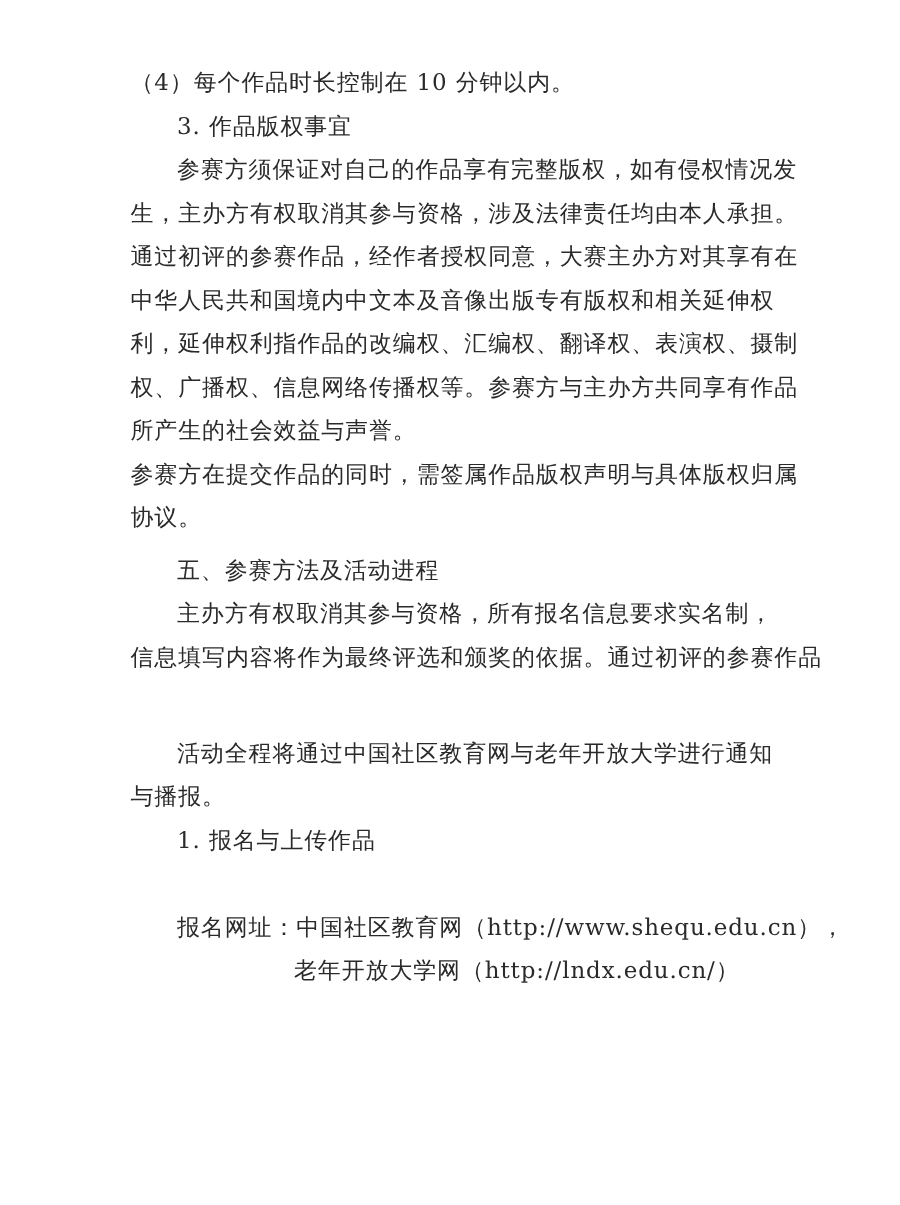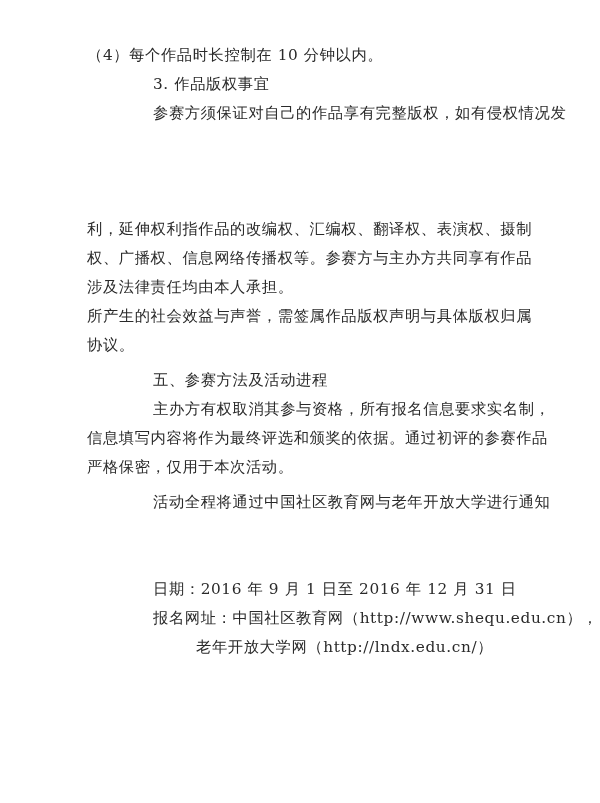--- a/index.html
+++ b/index.html
@@ -1,37 +1,40 @@
 <!DOCTYPE html>
 <html><head>
 <meta charset="utf-8">
 <style>
   html, body { margin: 0; padding: 0; background: #ffffff; }
   body { width: 600px; height: 803px; position: relative; overflow: hidden;
          font-family: "DejaVu Serif", "Liberation Serif", serif; color: #2a2a2a; }
   .page { position: absolute; left: 0; top: 0; width: 600px; height: 737px; }
   .line { position: absolute; left: 87px; width: 430px; font-size: 15.3px; line-height: 20px;
           white-space: nowrap; letter-spacing: 0.6px; }
-  .ind { left: 118px; margin-left: 35px; }
+  .ind { left: 118px; }
   .ind2 { left: 196px; }
 </style>
 </head>
 <body>
 
 <div class="page">
   <div class="line" style="top:45px">（4）每个作品时长控制在 10 分钟以内。</div>
   <div class="line ind" style="top:74px">3. 作品版权事宜</div>
   <div class="line ind" style="top:103px">参赛方须保证对自己的作品享有完整版权，如有侵权情况发</div>
+  <div class="line" style="top:132px">生，主办方有权取消其参与资格，涉及法律责任均由本人承担。</div>
 
+  <div class="line" style="top:161px">通过初评的参赛作品，经作者授权同意，大赛主办方对其享有在</div>
+  <div class="line" style="top:190px">中华人民共和国境内中文本及音像出版专有版权和相关延伸权</div>
   <div class="line" style="top:248px">权、广播权、信息网络传播权等。参赛方与主办方共同享有作品</div>
   <div class="line" style="top:219px">利，延伸权利指作品的改编权、汇编权、翻译权、表演权、摄制</div>
-  <div class="line" style="top:277px">涉及法律责任均由本人承担。</div>
-  <div class="line" style="top:306px">所产生的社会效益与声誉，需签属作品版权声明与具体版权归属</div>
+  <div class="line" style="top:277px">所产生的社会效益与声誉。</div>
+  <div class="line" style="top:306px">参赛方在提交作品的同时，需签属作品版权声明与具体版权归属</div>
   <div class="line ind" style="top:370px">五、参赛方法及活动进程</div>
   <div class="line" style="top:335px">协议。</div>
   <div class="line ind" style="top:399px">主办方有权取消其参与资格，所有报名信息要求实名制，</div>
   <div class="line" style="top:428px">信息填写内容将作为最终评选和颁奖的依据。通过初评的参赛作品</div>
-  <div class="line" style="top:457px">严格保密，仅用于本次活动。</div>
   <div class="line ind" style="top:492px">活动全程将通过中国社区教育网与老年开放大学进行通知</div>
-  <div class="line ind" style="top:579px">日期：2016 年 9 月 1 日至 2016 年 12 月 31 日</div>
+  <div class="line" style="top:521px">与播报。</div>
+  <div class="line ind" style="top:550px">1. 报名与上传作品</div>
   <div class="line ind" style="top:608px">报名网址：中国社区教育网（http://www.shequ.edu.cn），</div>
   <div class="line ind2" style="top:637px">老年开放大学网（http://lndx.edu.cn/）</div>
 </div>
 
 </body></html>

